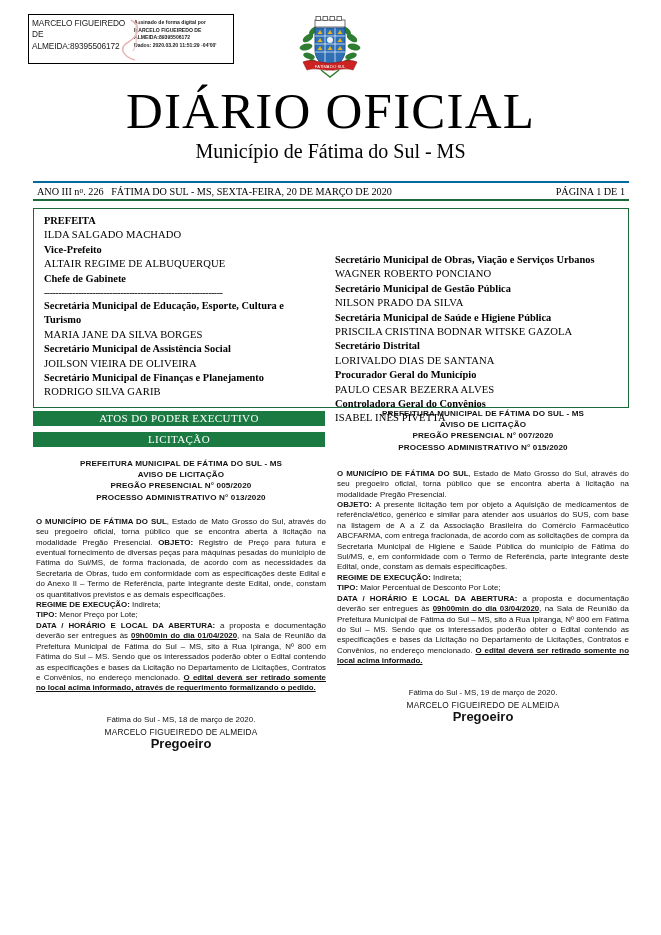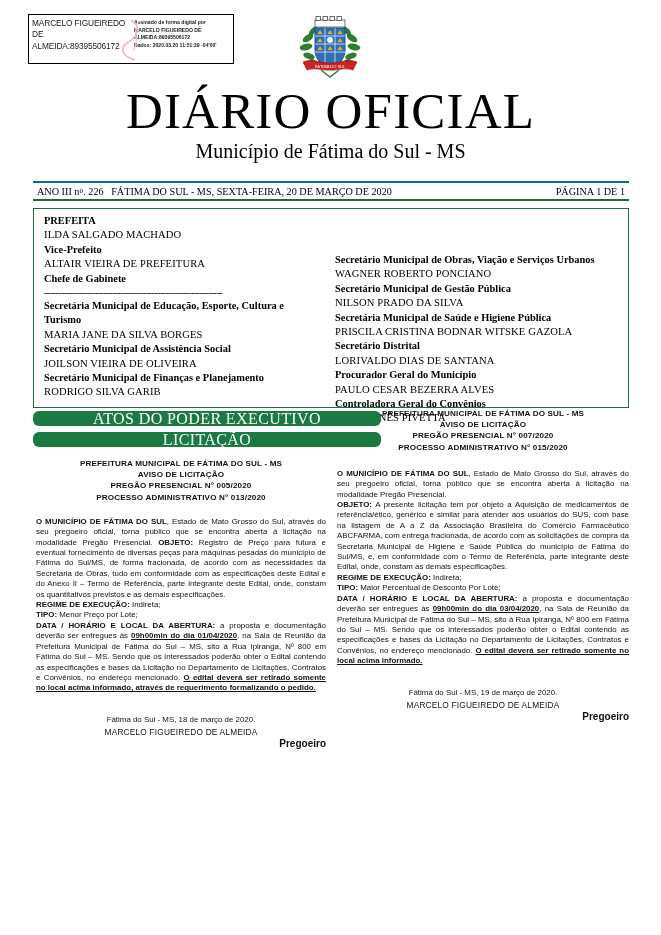--- a/index.html
+++ b/index.html
@@ -150,30 +150,29 @@
     letter-spacing: -0.5px;
     overflow: hidden;
     white-space: nowrap;
     height: 13px;
   }
 
   
   .banner {
     position: absolute;
     left: 33px;
-    width: 348px;
+    width: 292px;
     height: 15px;
     background: #1a7a42;
     color: #ffffff;
     font-family: "Liberation Serif", serif;
-    font-size: 16px;
+    font-size: 11px;
     line-height: 15px;
     text-align: center;
     letter-spacing: 0.4px;
-    border-radius: 6px;
   }
   #banner-atos { top: 411px; }
   #banner-licitacao { top: 432px; }
 
   
   .notice {
     position: absolute;
     font-family: "Liberation Sans", sans-serif;
     font-size: 7.9px;
     line-height: 10.4px;
@@ -217,23 +216,22 @@
     line-height: 12px;
   }
   .signoff .who {
     font-weight: normal;
     font-size: 8.3px;
     line-height: 12px;
     letter-spacing: 0.2px;
   }
   .signoff .role {
     font-weight: bold;
-    font-size: 10px;
+    font-size: 13px;
     line-height: 12px;
-    text-align: right;
   }
 </style>
 </head>
 <body>
 
 <div class="sig-box">
   <div class="sig-name">MARCELO FIGUEIREDO DE ALMEIDA:89395506172</div>
   <div class="sig-meta">
     <div>Assinado de forma digital por</div>
     <div>MARCELO FIGUEIREDO DE</div>
@@ -306,21 +304,21 @@
 <div class="infobar">
   <div class="infobar-left"><span>ANO III n</span><span class="sup">o</span><span>. 226</span>&nbsp;&nbsp;&nbsp;<span>FÁTIMA DO SUL - MS, SEXTA-FEIRA, 20  DE MARÇO DE 2020</span></div>
   <div class="infobar-right">PÁGINA 1 DE 1</div>
 </div>
 
 <div class="officials">
   <div class="off-col left">
       <div class="off-title">PREFEITA</div>
       <div class="off-name">ILDA SALGADO MACHADO</div>
       <div class="off-title">Vice-Prefeito</div>
-      <div class="off-name">ALTAIR VIEIRA DE PREFEITURA</div>
+      <div class="off-name">ALTAIR REGIME DE ALBUQUERQUE</div>
       <div class="off-title">Chefe de Gabinete</div>
       <div class="off-rule">---------------------------------------------------------------</div>
       <div class="off-title">Secretária Municipal de Educação, Esporte, Cultura e Turismo</div>
       <div class="off-name">MARIA JANE DA SILVA BORGES</div>
       <div class="off-title">Secretário Municipal de Assistência Social</div>
       <div class="off-name">JOILSON VIEIRA DE OLIVEIRA</div>
       <div class="off-title">Secretário Municipal de Finanças e Planejamento</div>
       <div class="off-name">RODRIGO SILVA GARIB</div>
     </div>
   <div class="off-col right">

